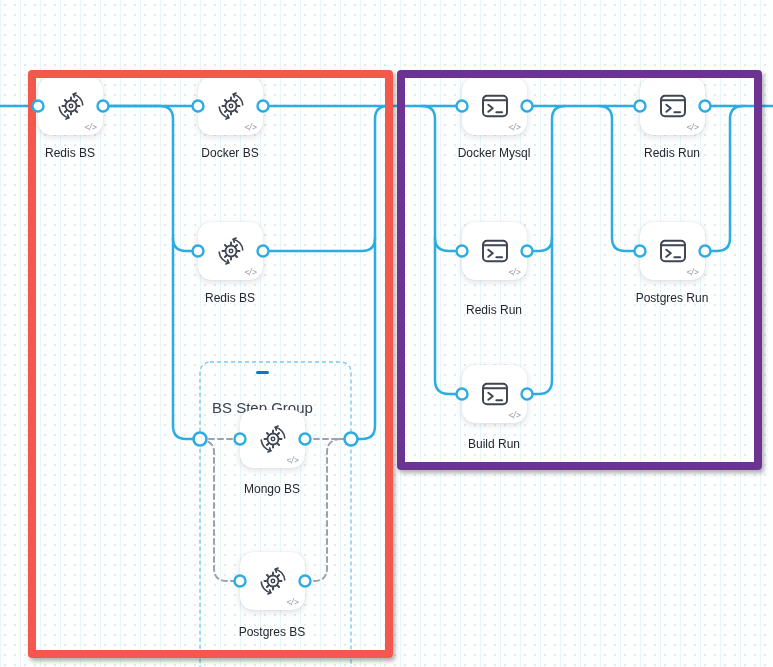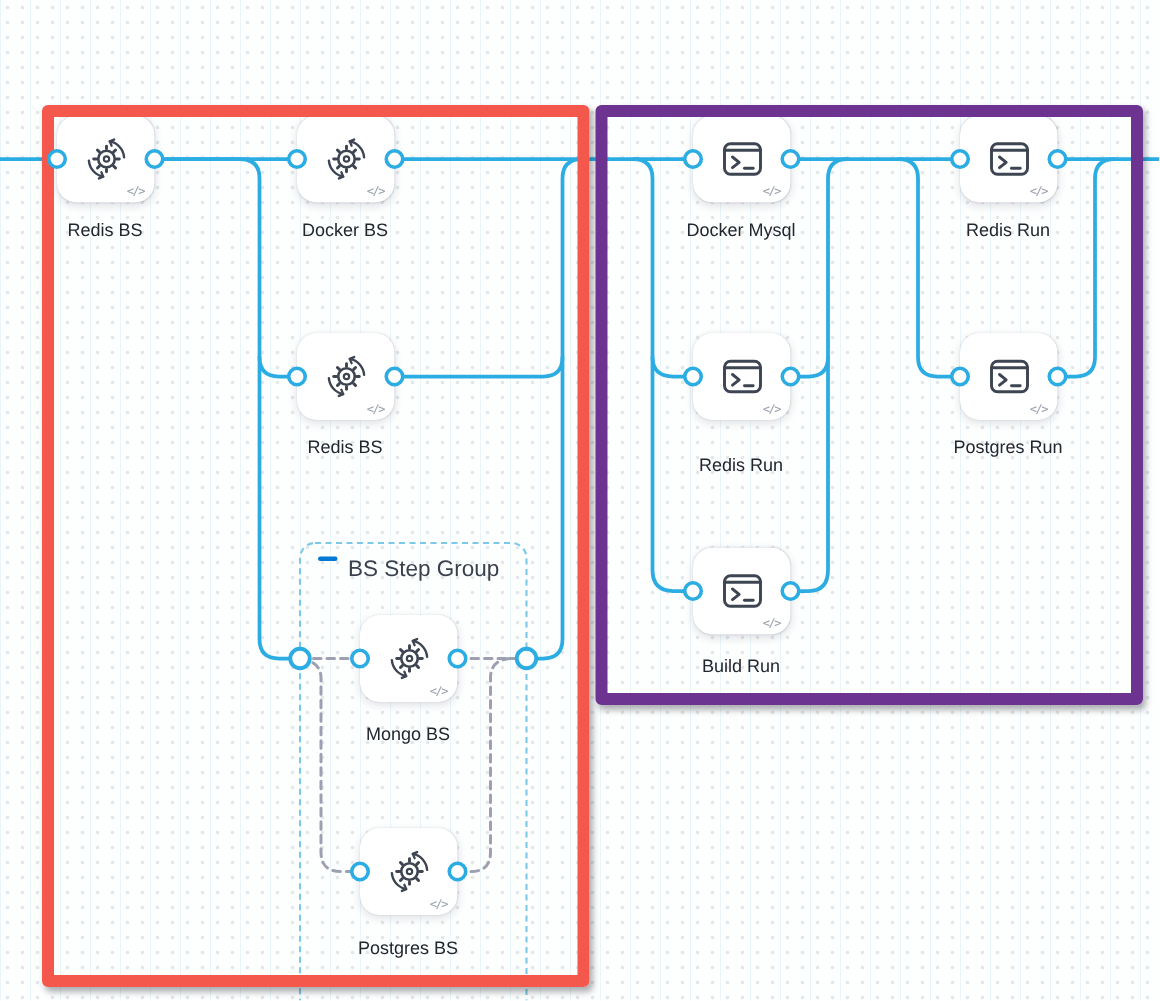--- a/index.html
+++ b/index.html
@@ -38,21 +38,21 @@
     box-shadow:2px 3px 4px rgba(40,45,55,0.38);}
   .gbox.red{left:28px;top:70px;width:365px;height:588px;border:8px solid #f4574b;}
   .gbox.purple{left:397px;top:70px;width:365px;height:400px;border:8px solid #6c3391;}
   .gtitle{
     position:absolute;z-index:3;top:19px;font-size:28px;font-weight:bold;
     white-space:nowrap;transform:translateX(-50%);
   }
   .gtitle.red{left:197px;color:#f4574b;}
   .gtitle.purple{left:570px;color:#6c3391;}
   .group-head{
-    position:absolute;left:212px;top:371px;z-index:2;display:flex;gap:7px;
+    position:absolute;left:212px;top:371px;z-index:2;display:flex;align-items:center;gap:25px;flex-direction:column;
   }
   .collapse-dash{width:13px;height:3px;background:#0278d5;border-radius:2px;cursor:pointer;}
   .group-title{font-size:15px;color:#3a404e;white-space:nowrap;}
   #symbol-defs{position:absolute;width:0;height:0;overflow:hidden;}
 </style>
 </head>
 <body>
 
 <svg id="symbol-defs" aria-hidden="true">
   <symbol id="icon-bg-step" viewBox="0 0 36 36">

